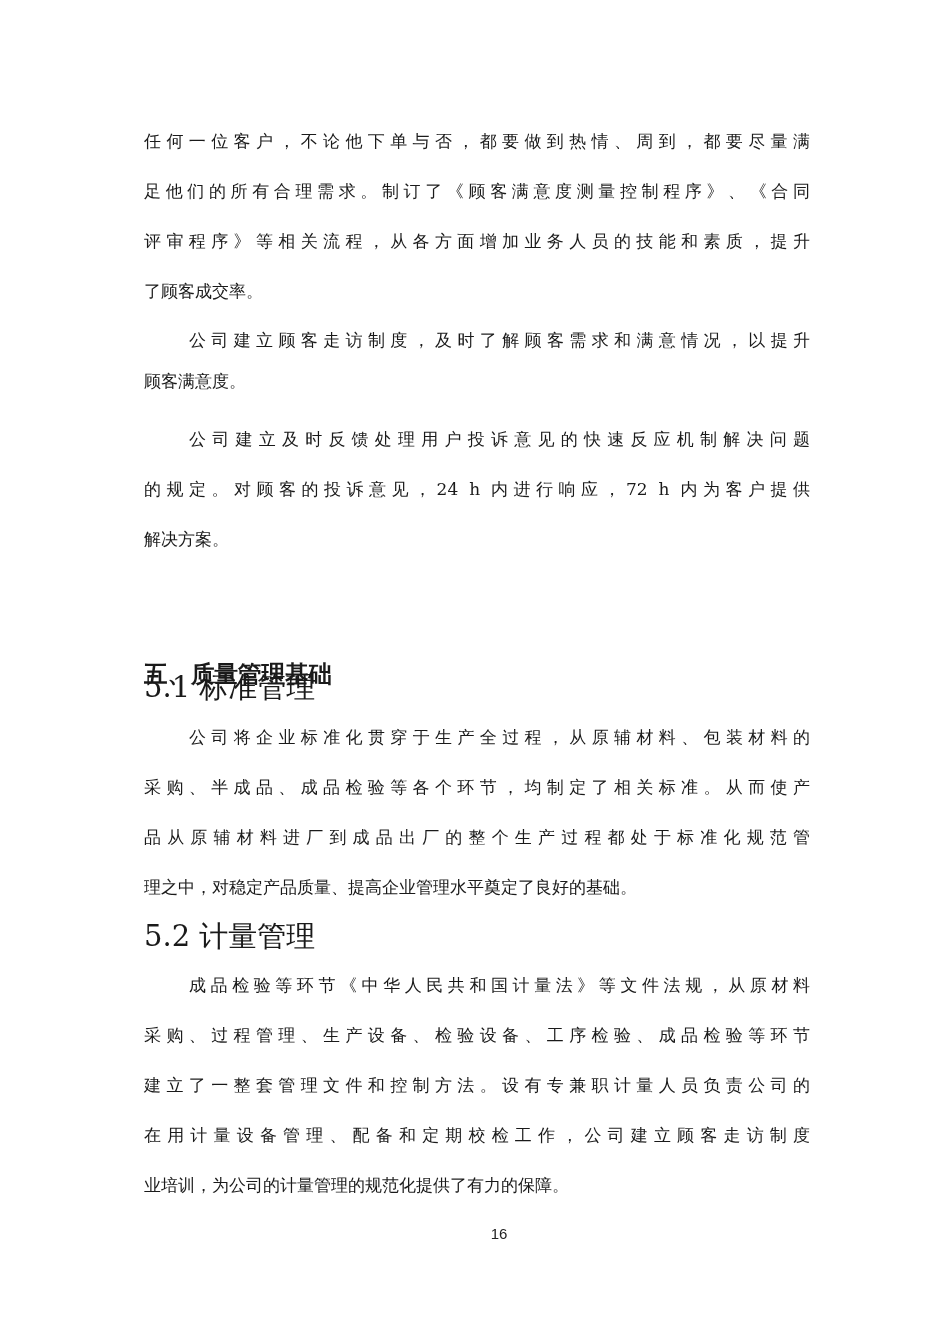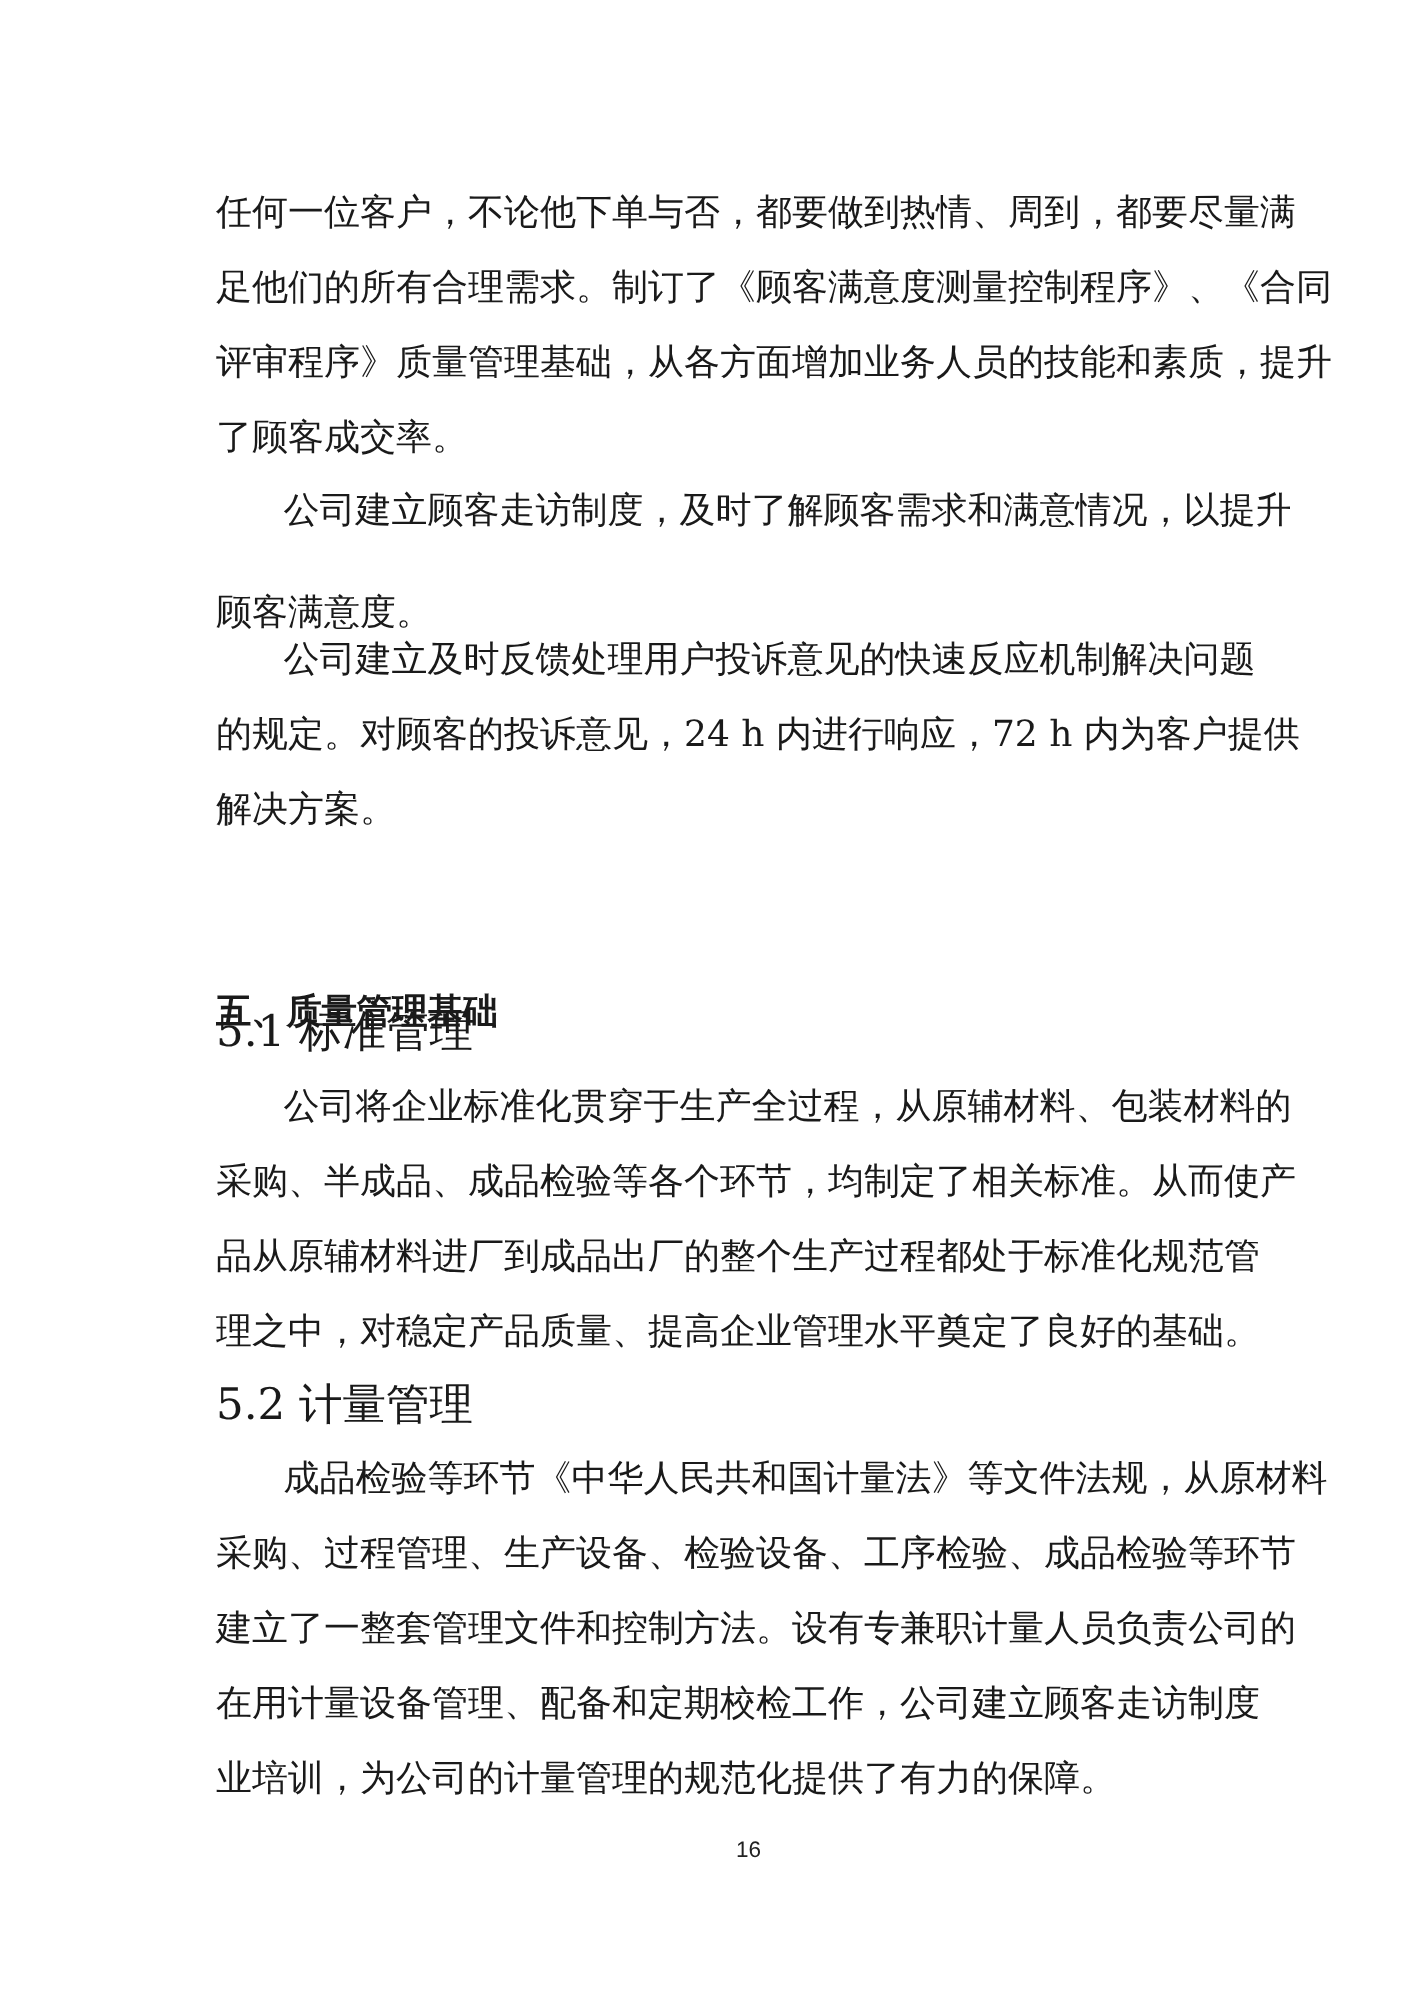--- a/index.html
+++ b/index.html
@@ -1,40 +1,40 @@
 <!DOCTYPE html>
 <html><head>
 <meta charset="utf-8">
 <style>
   html, body { margin: 0; padding: 0; background: #ffffff; }
   body { width: 950px; height: 1343px; position: relative; overflow: hidden;
          font-family: "DejaVu Serif", "Liberation Serif", serif; color: #1a1a1a; }
   .page { position: absolute; left: 0; top: 0; width: 950px; height: 1343px; background: #fff; }
-  .line { position: absolute; left: 144px; width: 666px; font-size: 24px; line-height: 30px;
+  .line { position: absolute; left: 144px; width: 666px; font-size: 17px; line-height: 30px;
           white-space: nowrap; text-align: justify; text-align-last: justify; letter-spacing: 0; }
   .line.last { text-align-last: left; }
   .line.indent { left: 189px; width: 621px; }
   .heading { position: absolute; left: 144px; font-size: 23.5px; line-height: 30px; font-weight: bold;
              font-family: "DejaVu Sans", "Liberation Sans", sans-serif; white-space: nowrap; margin-top: 37px; }
   .subheading { position: absolute; left: 144px; font-size: 29px; line-height: 30px; white-space: nowrap; }
   .page-number { position: absolute; left: 0; width: 950px; top: 1225px; text-align: center;
                  font-family: "Liberation Sans", sans-serif; font-size: 15px; color: #222; padding-left: 24px; }
 </style>
 </head>
 <body>
 
 <div class="page">
 
   <div class="line" style="top:126px">任何一位客户，不论他下单与否，都要做到热情、周到，都要尽量满</div>
   <div class="line" style="top:176px">足他们的所有合理需求。制订了《顾客满意度测量控制程序》、《合同</div>
-  <div class="line" style="top:226px">评审程序》质量管理基础，从各方面增加业务人员的技能和素质，提升</div>
+  <div class="line" style="top:226px">评审程序》等相关流程，从各方面增加业务人员的技能和素质，提升</div>
   <div class="line last" style="top:276px">了顾客成交率。</div>
 
   <div class="line indent" style="top:325px">公司建立顾客走访制度，及时了解顾客需求和满意情况，以提升</div>
-  <div class="line last" style="top:393px">顾客满意度。</div>
+  <div class="line last" style="top:366px">顾客满意度。</div>
 
   <div class="line indent" style="top:424px">公司建立及时反馈处理用户投诉意见的快速反应机制解决问题</div>
   <div class="line" style="top:474px">的规定。对顾客的投诉意见，24 h 内进行响应，72 h 内为客户提供</div>
   <div class="line last" style="top:524px">解决方案。</div>
 
   <div class="heading" style="top:622px">五、质量管理基础</div>
 
   <div class="subheading" style="top:672px">5.1 标准管理</div>
   <div class="line indent" style="top:722px">公司将企业标准化贯穿于生产全过程，从原辅材料、包装材料的</div>
   <div class="line" style="top:772px">采购、半成品、成品检验等各个环节，均制定了相关标准。从而使产</div>

